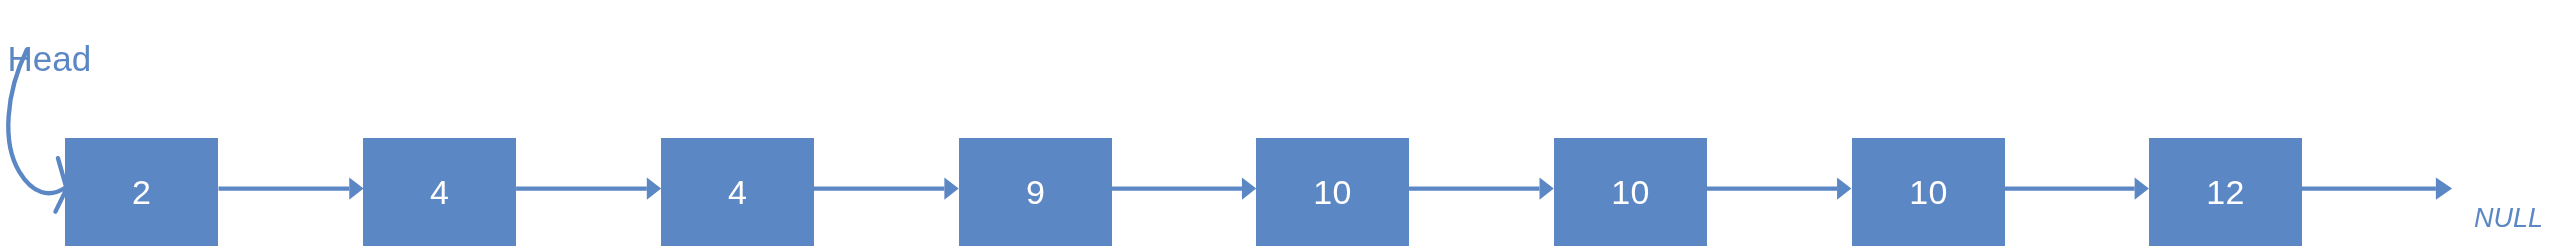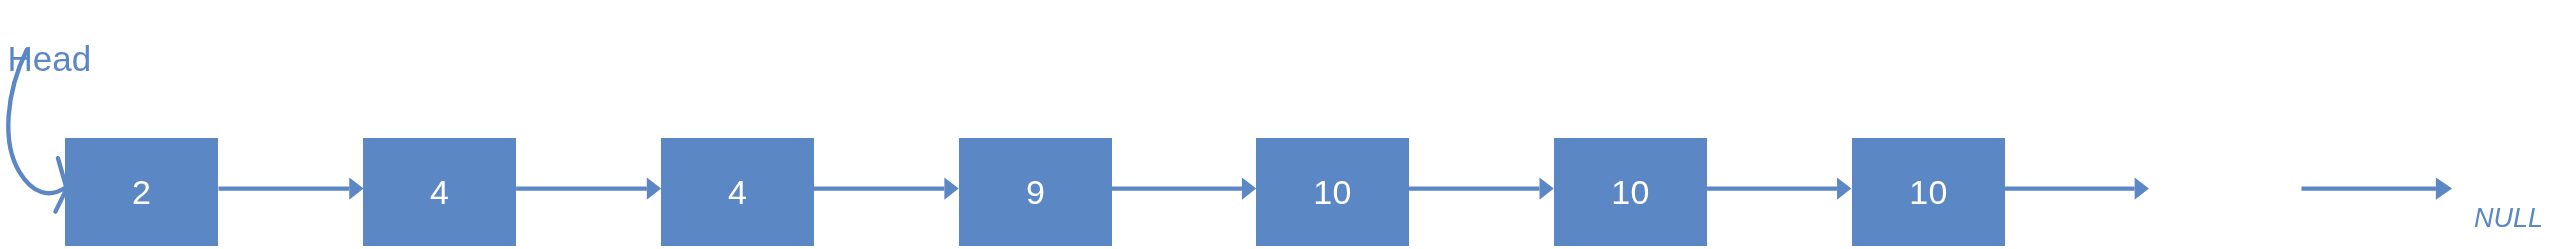--- a/index.html
+++ b/index.html
@@ -126,19 +126,22 @@
   </div>
   <div class="node-box" style="left:1256px; top:138px; width:153px; height:108px; background:#5b87c5;">
     <span class="node-value">10</span>
   </div>
   <div class="node-box" style="left:1554px; top:138px; width:153px; height:108px; background:#5b87c5;">
     <span class="node-value">10</span>
   </div>
   <div class="node-box" style="left:1852px; top:138px; width:153px; height:108px; background:#5b87c5;">
     <span class="node-value">10</span>
   </div>
+  <div class="node-box" style="left:2149px; top:138px; width:153px; height:108px; background:#5b87c5;">
+    <span class="node-value">12</span>
+  </div>
 
   <div class="label-text" id="head-label" style="color:#5b87c5;">Head</div>
 
   <div class="label-text" id="null-label" style="color:#5b87c5;">NULL</div>
 
 </div>
 
 
 </body></html>

